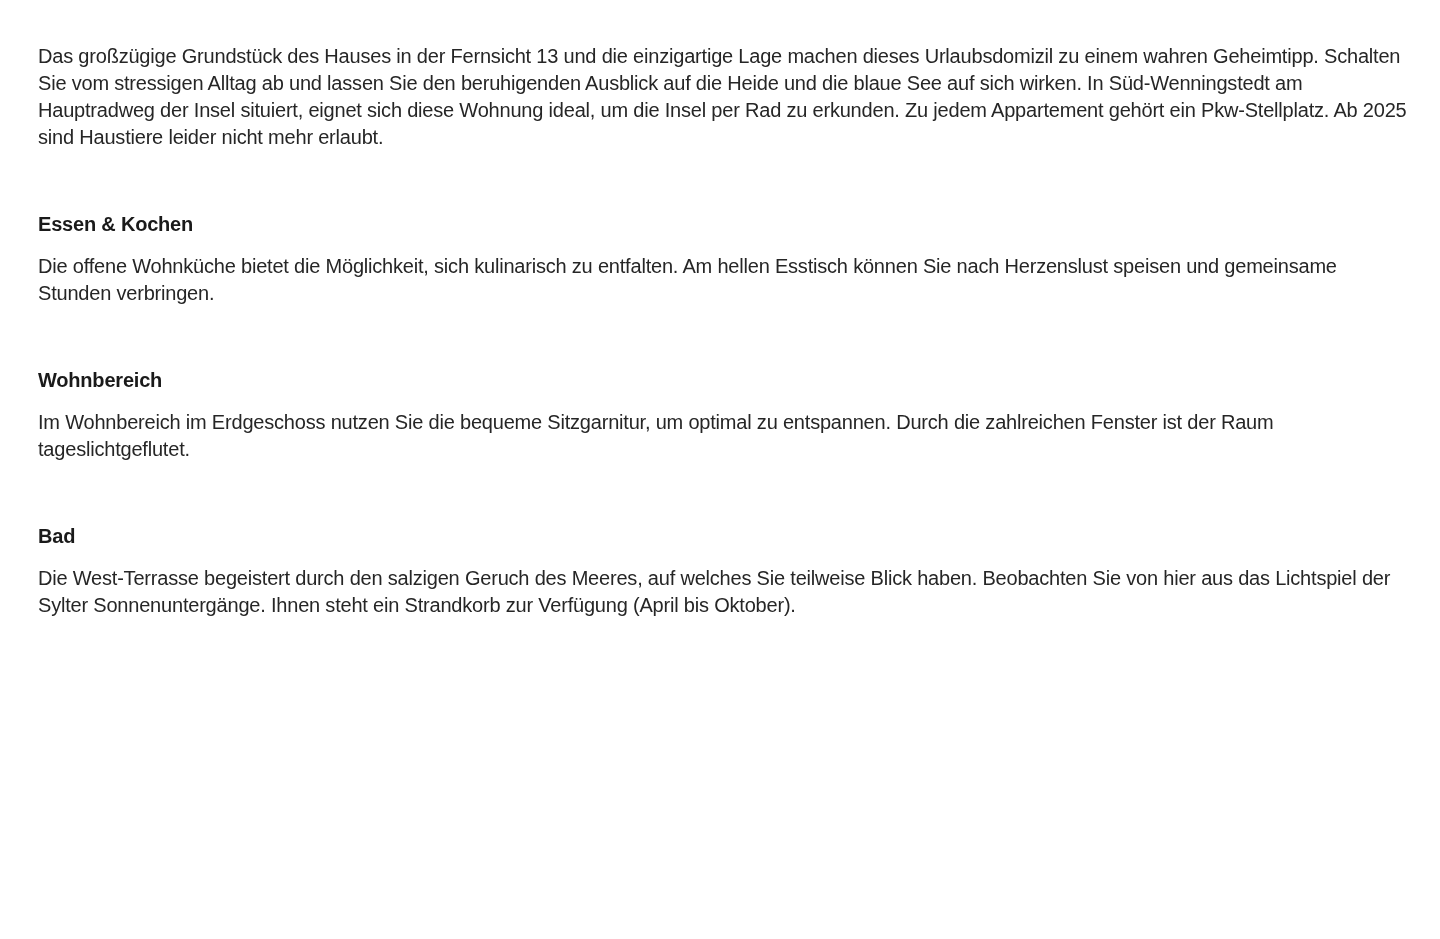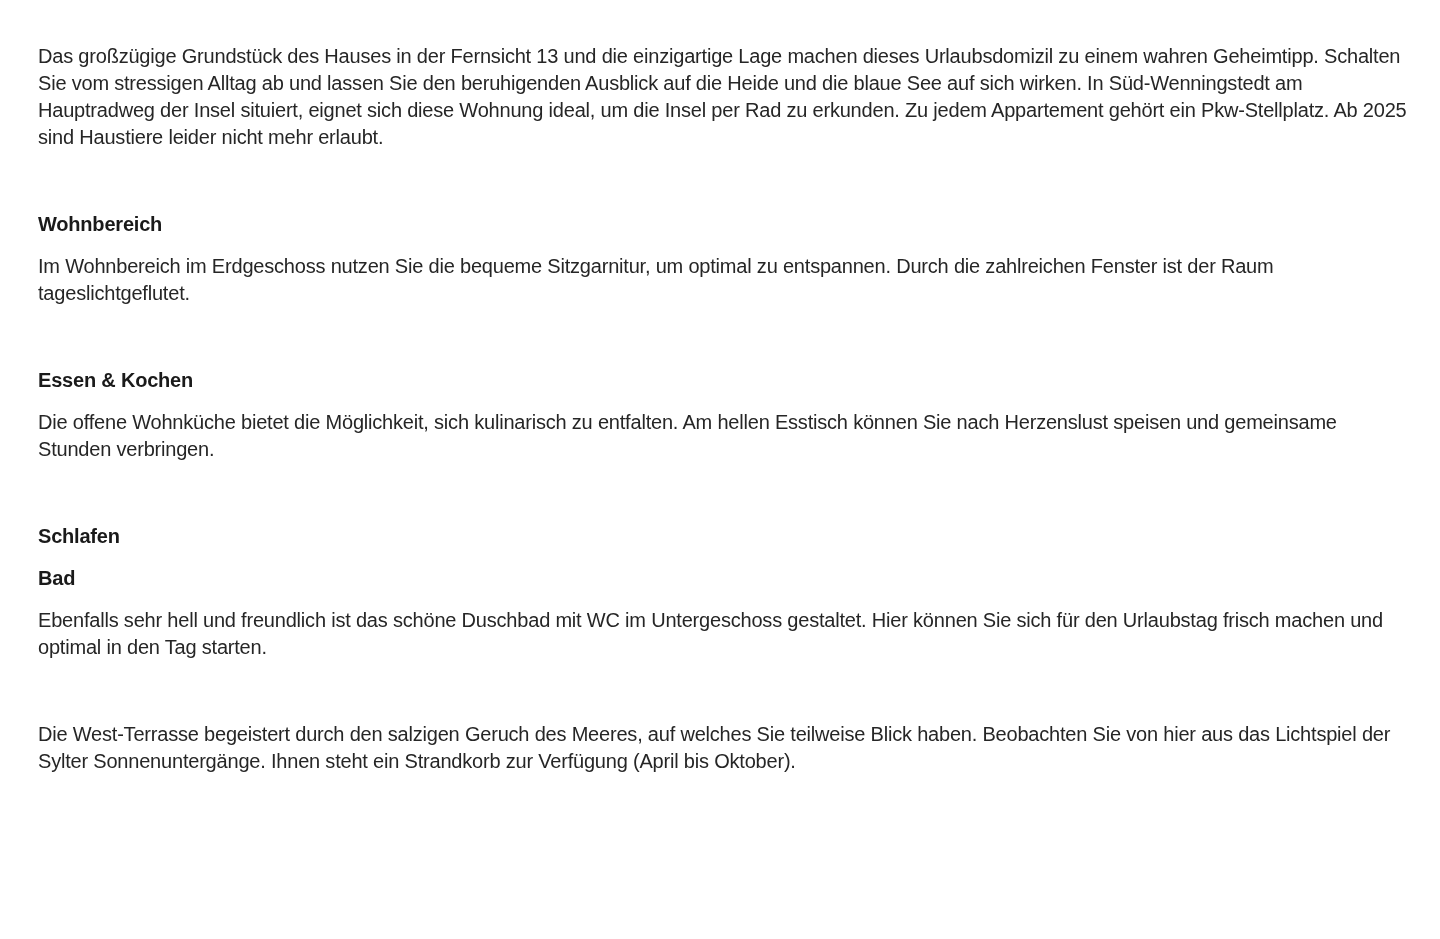--- a/index.html
+++ b/index.html
@@ -41,35 +41,33 @@
   }
 </style>
 </head>
 <body>
 
 <main class="page">
 
   <p class="para">Das großzügige Grundstück des Hauses in der Fernsicht 13 und die einzigartige Lage machen dieses Urlaubsdomizil zu einem wahren Geheimtipp. Schalten Sie vom stressigen Alltag ab und lassen Sie den beruhigenden Ausblick auf die Heide und die blaue See auf sich wirken. In Süd-Wenningstedt am Hauptradweg der Insel situiert, eignet sich diese Wohnung ideal, um die Insel per Rad zu erkunden. Zu jedem Appartement gehört ein Pkw-Stellplatz. Ab 2025 sind Haustiere leider nicht mehr erlaubt.</p>
 
   <section class="section">
+    <h2 class="section-heading">Essen &amp; Kochen</h2>
+    <p class="para">Die offene Wohnküche bietet die Möglichkeit, sich kulinarisch zu entfalten. Am hellen Esstisch können Sie nach Herzenslust speisen und gemeinsame Stunden verbringen.</p>
+  </section>
+
+  <section class="section">
     <h2 class="section-heading">Wohnbereich</h2>
     <p class="para">Im Wohnbereich im Erdgeschoss nutzen Sie die bequeme Sitzgarnitur, um optimal zu entspannen. Durch die zahlreichen Fenster ist der Raum tageslichtgeflutet.</p>
   </section>
 
   <section class="section">
-    <h2 class="section-heading">Essen &amp; Kochen</h2>
-    <p class="para">Die offene Wohnküche bietet die Möglichkeit, sich kulinarisch zu entfalten. Am hellen Esstisch können Sie nach Herzenslust speisen und gemeinsame Stunden verbringen.</p>
-  </section>
-
-  <section class="section">
-    <h2 class="section-heading">Schlafen</h2>
   </section>
 
   <section class="section">
     <h2 class="section-heading">Bad</h2>
-    <p class="para">Ebenfalls sehr hell und freundlich ist das schöne Duschbad mit WC im Untergeschoss gestaltet. Hier können Sie sich für den Urlaubstag frisch machen und optimal in den Tag starten.</p>
   </section>
 
   <section class="section">
     <p class="para">Die West-Terrasse begeistert durch den salzigen Geruch des Meeres, auf welches Sie teilweise Blick haben. Beobachten Sie von hier aus das Lichtspiel der Sylter Sonnenuntergänge. Ihnen steht ein Strandkorb zur Verfügung (April bis Oktober).</p>
   </section>
 
 </main>
 
 </body></html>

